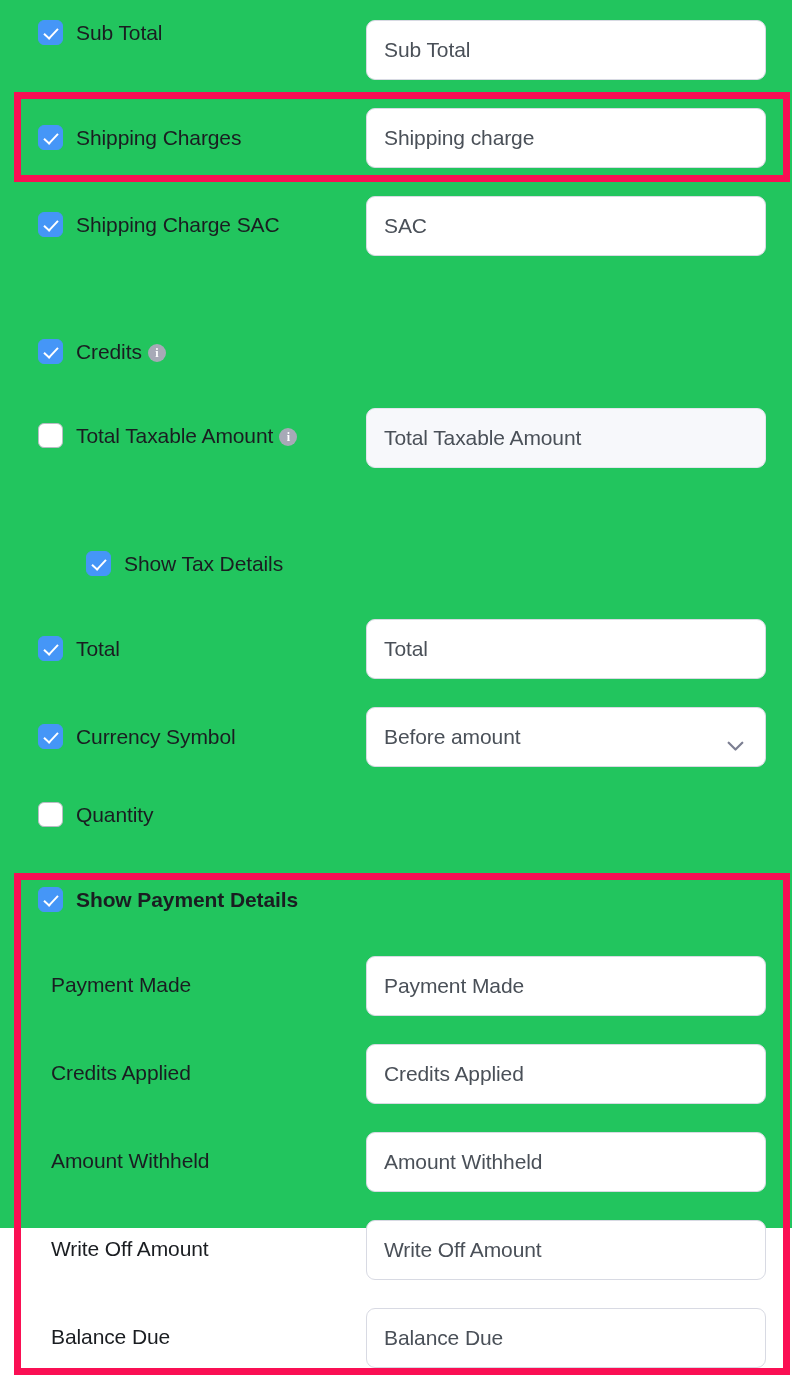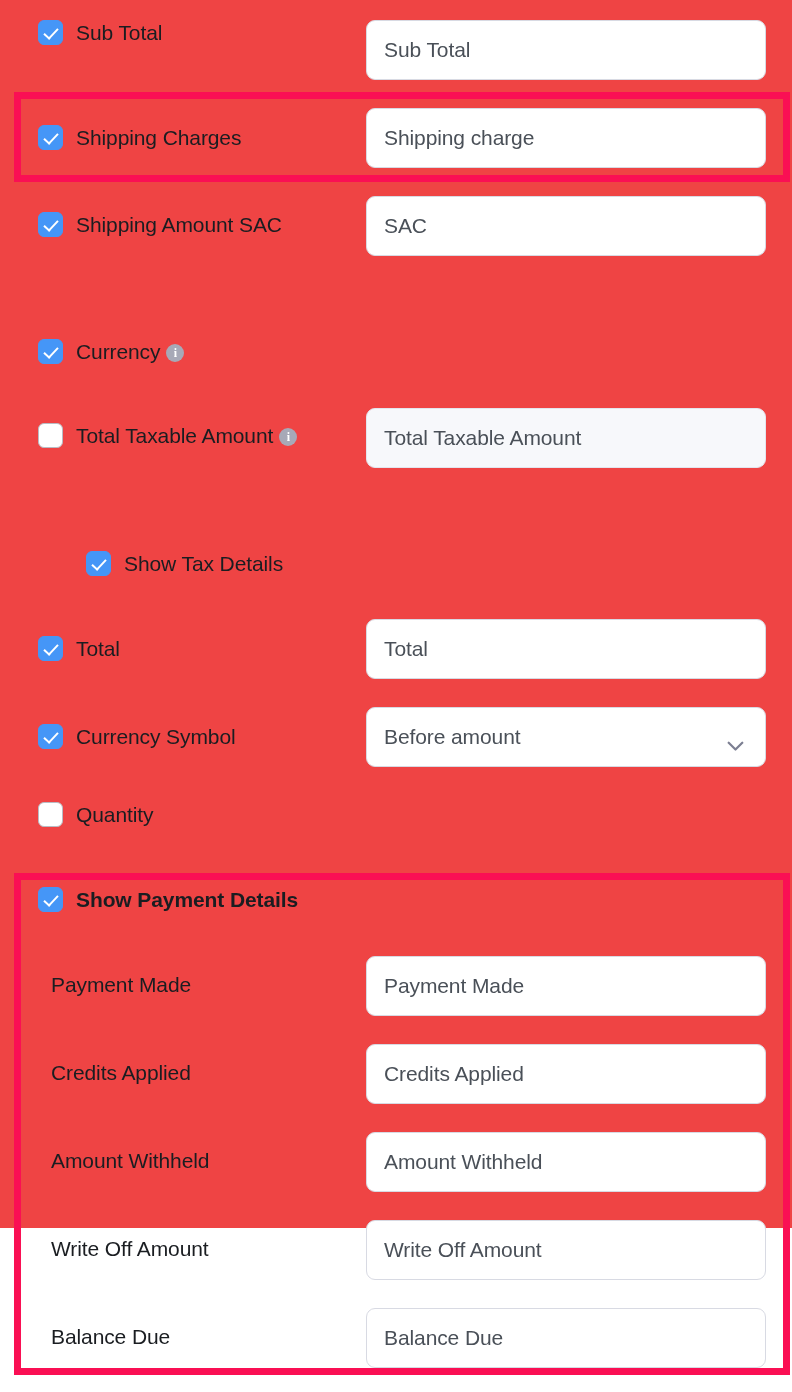--- a/index.html
+++ b/index.html
@@ -12,21 +12,21 @@
     height: 1392px;
     font-family: "Liberation Sans", sans-serif;
     -webkit-font-smoothing: antialiased;
     overflow: hidden;
   }
 
   .page {
     position: relative;
     width: 792px;
     height: 1228px;
-    background: #ef4444;
+    background: #22c55e;
   }
 
   
   .row {
     position: absolute;
     left: 0;
     width: 792px;
     display: flex;
     align-items: flex-start;
   }
@@ -159,32 +159,32 @@
         </div>
       </div>
       <div style="position: absolute; left: 366px; top: 108px;">
         <div class="field">
           <span>Shipping charge</span>
         </div>
       </div>
       <div class="row" style="top: 210px;">
         <div class="row-label-col">
           <div class="cb on"><span></span></div>
-          <div class="lbl">Shipping Amount SAC</div>
+          <div class="lbl">Shipping Charge SAC</div>
         </div>
       </div>
       <div style="position: absolute; left: 366px; top: 196px;">
         <div class="field">
           <span>SAC</span>
         </div>
       </div>
       <div class="row" style="top: 337px;">
         <div class="row-label-col">
           <div class="cb on"><span></span></div>
-          <div class="lbl"><span>Currency</span><span class="info">i</span></div>
+          <div class="lbl"><span>Credits</span><span class="info">i</span></div>
         </div>
       </div>
       <div class="row" style="top: 421px;">
         <div class="row-label-col">
           <div class="cb off"></div>
           <div class="lbl"><span>Total Taxable Amount</span><span class="info">i</span></div>
         </div>
       </div>
       <div style="position: absolute; left: 366px; top: 408px;">
         <div class="field disabled">

